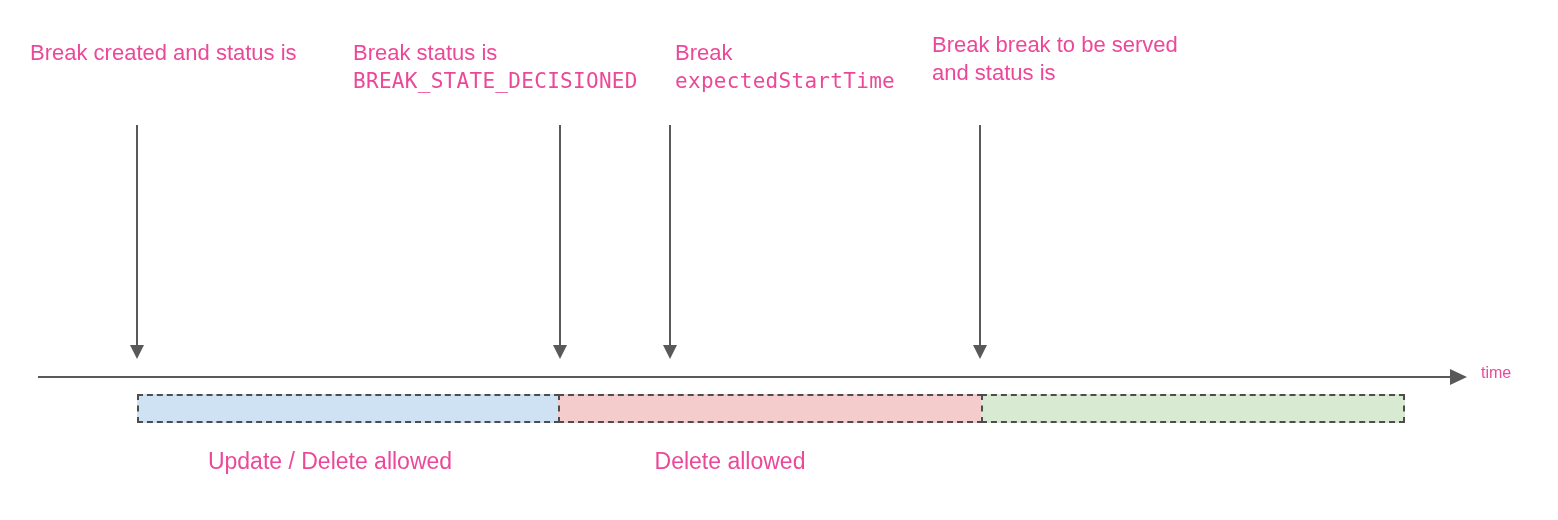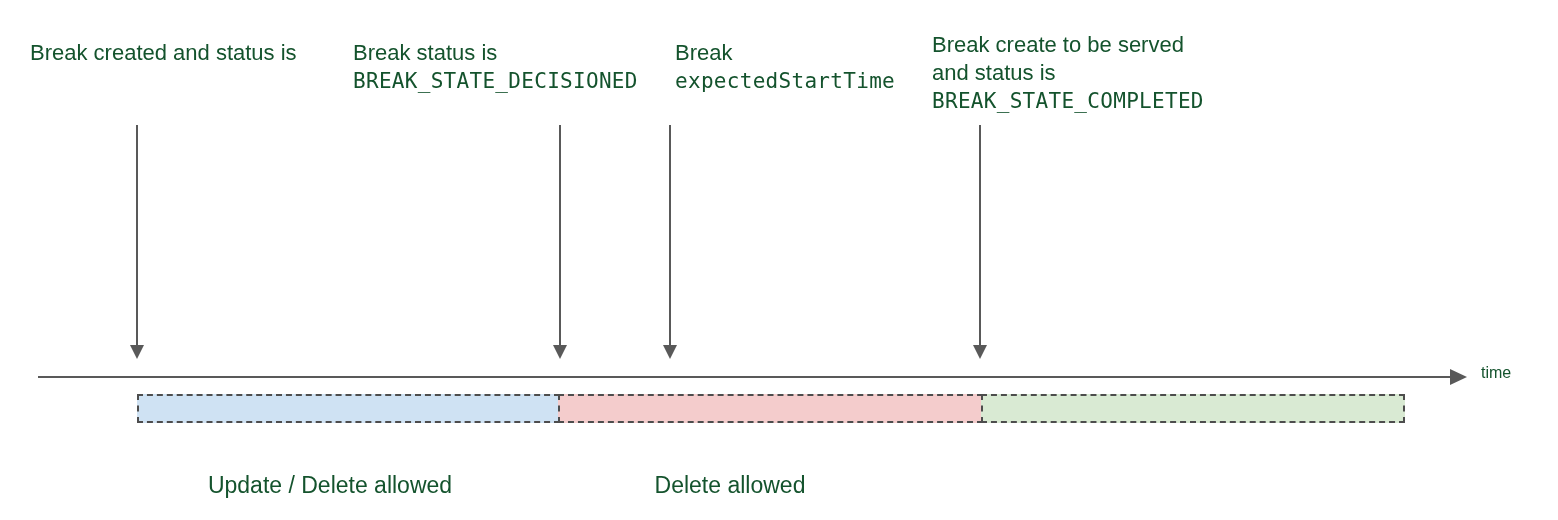--- a/index.html
+++ b/index.html
@@ -2,21 +2,21 @@
 <html><head>
 <meta charset="utf-8">
 <style>
   html, body { margin: 0; padding: 0; background: #ffffff; }
   .canvas {
     position: relative;
     width: 1558px;
     height: 520px;
     background: #ffffff;
     font-family: "Liberation Sans", sans-serif;
-    color: #14532d;
+    color: #ec4899;
     overflow: hidden;
   }
   .annotation {
     position: absolute;
     font-size: 22px;
     line-height: 28px;
     white-space: nowrap;
   }
   .annotation .mono {
     font-family: "DejaVu Sans Mono", monospace;
@@ -74,21 +74,21 @@
     height: 29px;
     box-sizing: border-box;
     border: 2px dashed #4d4d4d;
   }
   .seg-1 { left: 137px; width: 423px; }
   .seg-2 { left: 558px; width: 425px; }
   .seg-3 { left: 981px; width: 424px; }
 
   .segment-label {
     position: absolute;
-    top: 472px;
+    top: 448px;
     font-size: 23px;
     white-space: nowrap;
     transform: translateX(-50%);
   }
   .seg-label-1 { left: 330px; }
   .seg-label-2 { left: 730px; }
   .seg-label-3 { left: 1215px; }
 </style>
 </head>
 <body>
@@ -103,23 +103,22 @@
     <div>Break status is</div>
     <div class="mono">BREAK_STATE_DECISIONED</div>
   </div>
 
   <div class="annotation ann-3">
     <div>Break</div>
     <div class="mono">expectedStartTime</div>
   </div>
 
   <div class="annotation ann-4">
-    <div>Break create to be served</div>
+    <div>Break break to be served</div>
     <div>and status is</div>
-    <div class="mono">BREAK_STATE_COMPLETED</div>
   </div>
 
   <div class="arrow-line arrow1-line"></div>
   <div class="arrow-head arrow1-head"></div>
 
   <div class="arrow-line arrow2-line"></div>
   <div class="arrow-head arrow2-head"></div>
 
   <div class="arrow-line arrow3-line"></div>
   <div class="arrow-head arrow3-head"></div>

